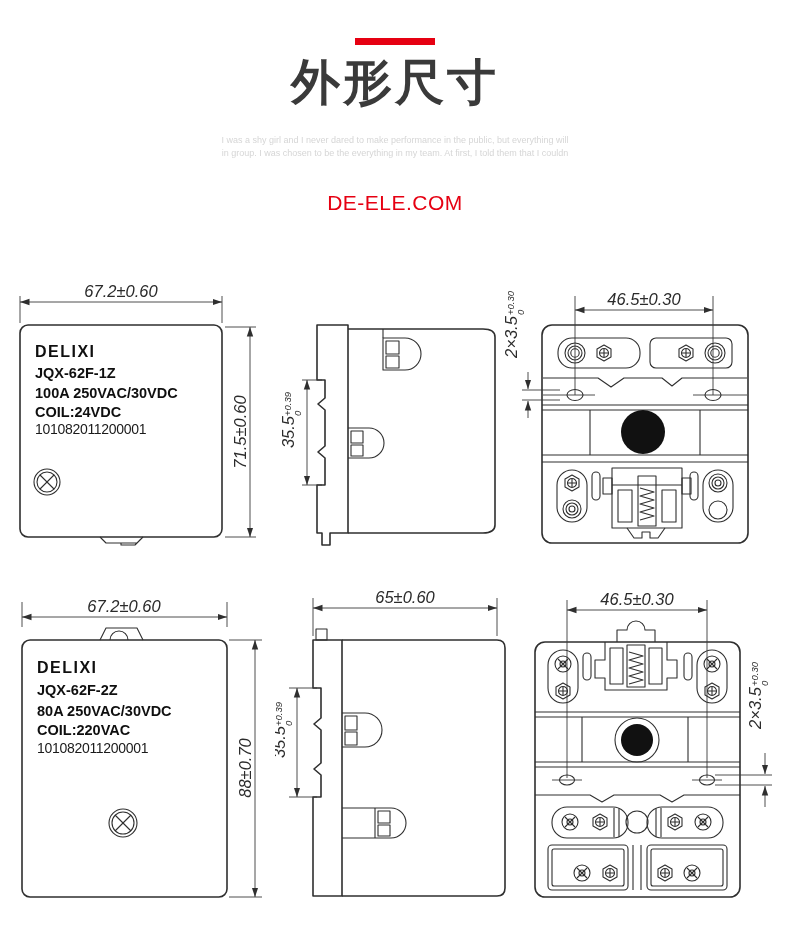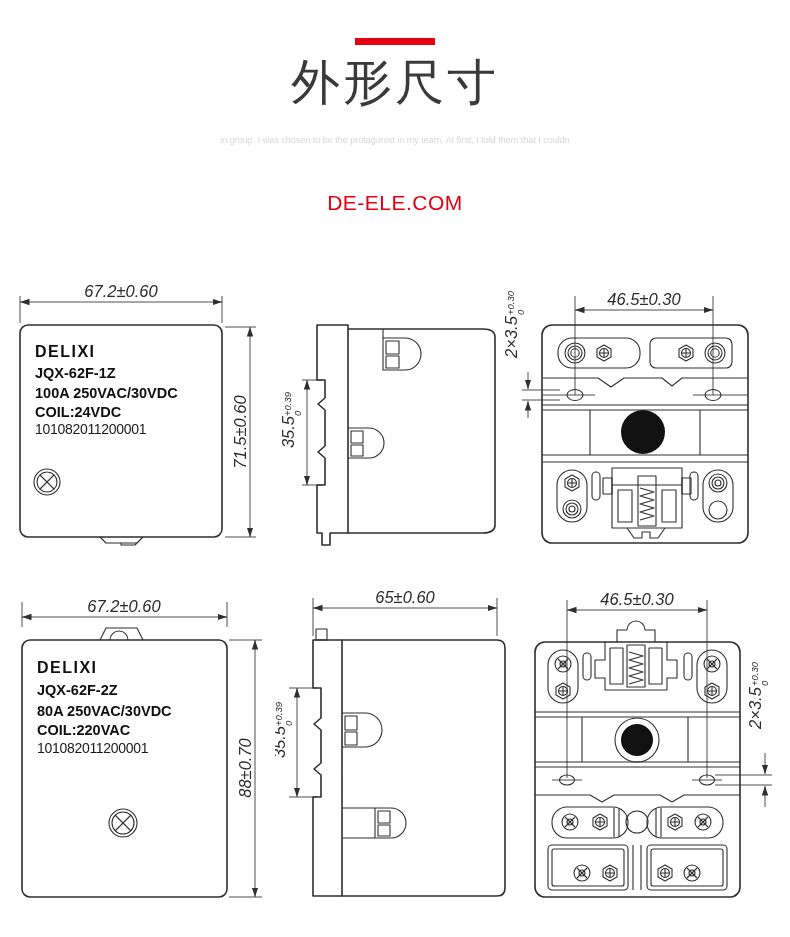--- a/index.html
+++ b/index.html
@@ -1,20 +1,20 @@
 <!DOCTYPE html>
 <html><head>
 <meta charset="utf-8">
 <style>
   html,body{margin:0;padding:0;background:#ffffff;}
   .page{position:relative;width:790px;height:937px;background:#ffffff;overflow:hidden;
         font-family:"Liberation Sans",sans-serif;}
   .accent-bar{position:absolute;left:355px;top:38px;width:80px;height:7px;background:#e60012;}
   .page-title{position:absolute;left:0;top:50px;width:100%;text-align:center;
-        font-size:49px;font-weight:400;color:#3a3a3a;letter-spacing:3px;}
+        font-size:49px;font-weight:700;color:#3a3a3a;letter-spacing:3px;}
   .watermark{position:absolute;left:0;top:134px;width:100%;text-align:center;
         font-size:9px;line-height:12.5px;color:#d6d6d6;}
   .site-link{position:absolute;left:0;top:191px;width:100%;text-align:center;
         font-size:21px;color:#e60012;letter-spacing:0.5px;}
   .drw{position:absolute;}
   
   .ol{stroke:#2f2f2f;stroke-width:1.6;fill:none;stroke-linejoin:round;}
   .ln{stroke:#2f2f2f;stroke-width:1.1;fill:none;stroke-linejoin:round;}
   .dm{stroke:#3a3a3a;stroke-width:0.9;fill:none;}
   .dt{font-family:"Liberation Sans",sans-serif;font-style:italic;font-size:16.5px;fill:#2b2b2b;}
@@ -23,21 +23,22 @@
   .lbS{font-family:"Liberation Sans",sans-serif;fill:#1a1a1a;letter-spacing:-0.3px;}
 </style>
 </head>
 <body>
 
 <div class="page">
 
   <div class="accent-bar"></div>
   <div class="page-title">外形尺寸</div>
   <div class="watermark">
-    <div>in group. I was chosen to be the protagonist in my team. At first, I told them that I couldn</div>
+    <div>I was a shy girl and I never dared to make performance in the public, but everything will</div>
+    <div>in group. I was chosen to be the everything in my team. At first, I told them that I couldn</div>
   </div>
   <div class="site-link">DE-ELE.COM</div>
 
   <svg class="drw" style="left:0;top:280px" width="270" height="290" viewBox="0 0 270 290">
     <defs>
       <marker id="mA" viewBox="0 -4 10 8" refX="9.5" refY="0" markerWidth="10" markerHeight="8" orient="auto-start-reverse" markerUnits="userSpaceOnUse">
         <path d="M0,-3.2 L9.5,0 L0,3.2 Z" fill="#2f2f2f"></path>
         </marker>
     </defs>
     <rect class="ol" x="20" y="45" width="202" height="212" rx="8"></rect>

